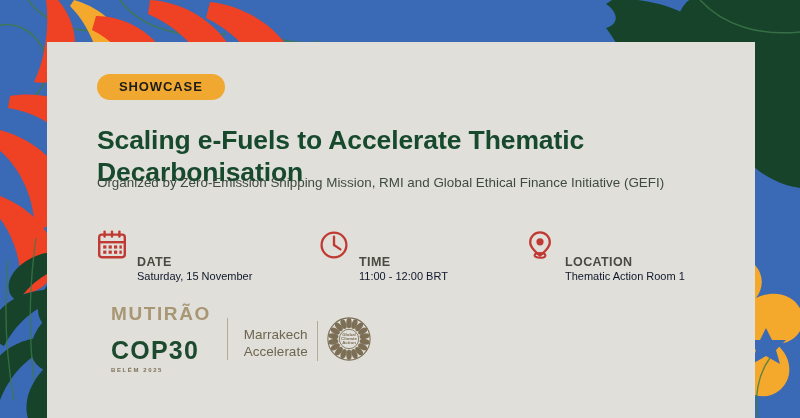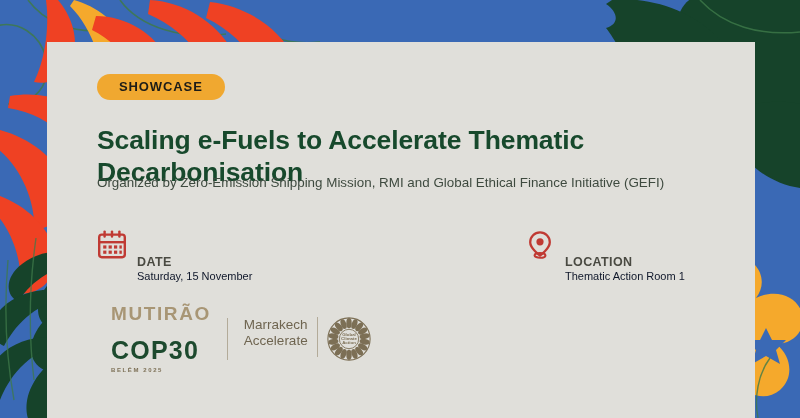--- a/index.html
+++ b/index.html
@@ -157,21 +157,21 @@
     margin-top: 4px;
   }
   #logo-divider {
     width: 1px;
     height: 42px;
     background: #b3ab99;
     margin: 0 2px;
   }
   #mp-logo {
     display: flex;
-    align-items: flex-start;
+    align-items: flex-end;
     gap: 9px;
   }
   #mp-text {
     font-size: 13.5px;
     color: #6f6550;
     line-height: 1.25;
   }
   #mp-divider {
     width: 1px;
     height: 40px;
@@ -277,20 +277,31 @@
               <rect x="17" y="20.6" width="3.2" height="3.2"></rect>
               <rect x="22.4" y="20.6" width="2.4" height="3.2"></rect>
             </g>
           </svg>
           <div class="info-text">
             <div class="info-label">DATE</div>
             <div class="info-value">Saturday, 15 November</div>
           </div>
         </div>
 
+        <div class="info-item" id="info-time">
+          <svg class="info-icon" viewBox="0 0 30 30" xmlns="http://www.w3.org/2000/svg" aria-hidden="true">
+            <circle cx="15" cy="15" r="12.4" fill="none" stroke="#c03a33" stroke-width="2.3"></circle>
+            <line x1="15" y1="15" x2="15" y2="6.6" stroke="#c03a33" stroke-width="2.3" stroke-linecap="round"></line>
+            <line x1="15" y1="15" x2="21.4" y2="19.4" stroke="#c03a33" stroke-width="2.3" stroke-linecap="round"></line>
+          </svg>
+          <div class="info-text">
+            <div class="info-label">TIME</div>
+            <div class="info-value">11:00 - 12:00 BRT</div>
+          </div>
+        </div>
 
         <div class="info-item" id="info-location">
           <svg class="info-icon" viewBox="0 0 30 30" xmlns="http://www.w3.org/2000/svg" aria-hidden="true">
             <path d="M 15 2.4 C 9.6 2.4 5.2 6.8 5.2 12.2 C 5.2 18.6 15 25.6 15 25.6
                      C 15 25.6 24.8 18.6 24.8 12.2 C 24.8 6.8 20.4 2.4 15 2.4 Z" fill="none" stroke="#c03a33" stroke-width="2.3"></path>
             <circle cx="15" cy="11.8" r="3.6" fill="#c03a33"></circle>
             <ellipse cx="15" cy="25.4" rx="5.4" ry="2.3" fill="none" stroke="#c03a33" stroke-width="2.1"></ellipse>
           </svg>
           <div class="info-text">
             <div class="info-label">LOCATION</div>

